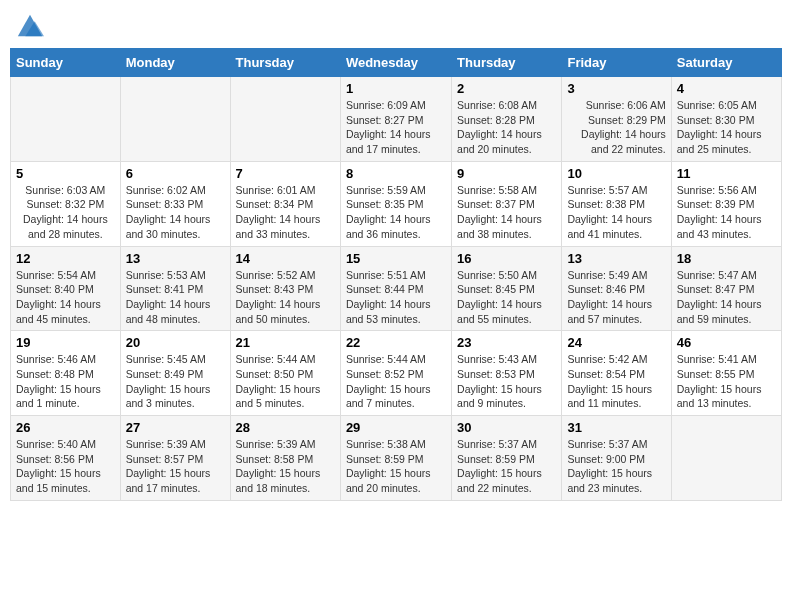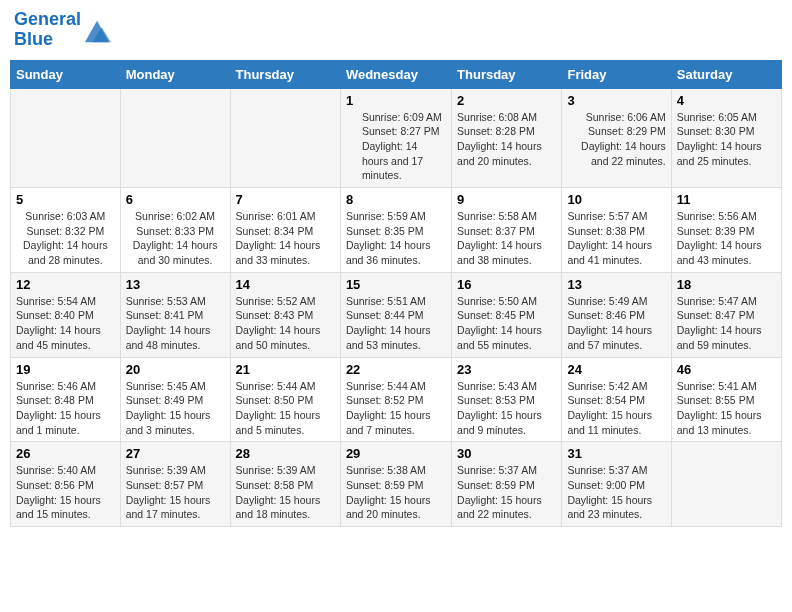--- a/index.html
+++ b/index.html
@@ -88,26 +88,20 @@
     }
     .empty-cell {
       height: 70px;
     }
   </style>
 </head>
 <body>
 
 <div class="header">
   <div class="logo">
-    <div>
-      <div class="logo-text">
-        <span style="color:#1a6fbd;">General</span><br>
-        <span style="color:#1a6fbd;">Blue</span>
-      </div>
-    </div>
     <svg class="logo-icon" viewBox="0 0 30 30">
       <polygon points="2,28 15,5 28,28" fill="#2e7abf" opacity="0.85"></polygon>
       <polygon points="10,28 20,12 30,28" fill="#1a6fbd" opacity="0.6"></polygon>
     </svg>
   </div>
   <div class="title-section">
     <div class="main-title"></div>
     <div class="subtitle"></div>
   </div>
 </div>
@@ -124,21 +118,21 @@
         <th>Saturday</th>
       </tr>
   </thead>
   <tbody id="calendar-body">
   <tr>
         <td class="empty-cell"></td>
         <td class="empty-cell"></td>
         <td class="empty-cell"></td>
         <td>
           <span class="day-number">1</span>
-          <div class="day-info" style="white-space: pre-line; margin-left: 16px;">Sunrise: 6:09 AM
+          <div class="day-info" style="white-space: pre-line;">Sunrise: 6:09 AM
 Sunset: 8:27 PM
 Daylight: 14 hours and 17 minutes.</div>
         </td>
         <td>
           <span class="day-number">2</span>
           <div class="day-info" style="white-space: pre-line;">Sunrise: 6:08 AM
 Sunset: 8:28 PM
 Daylight: 14 hours and 20 minutes.</div>
         </td>
         <td>
@@ -156,21 +150,21 @@
       </tr>
       <tr>
         <td>
           <span class="day-number">5</span>
           <div class="day-info" style="white-space: pre-line; text-align: center;">Sunrise: 6:03 AM
 Sunset: 8:32 PM
 Daylight: 14 hours and 28 minutes.</div>
         </td>
         <td>
           <span class="day-number">6</span>
-          <div class="day-info" style="white-space: pre-line; text-align: center;">Sunrise: 6:02 AM
+          <div class="day-info" style="white-space: pre-line;">Sunrise: 6:02 AM
 Sunset: 8:33 PM
 Daylight: 14 hours and 30 minutes.</div>
         </td>
         <td>
           <span class="day-number">7</span>
           <div class="day-info" style="white-space: pre-line;">Sunrise: 6:01 AM
 Sunset: 8:34 PM
 Daylight: 14 hours and 33 minutes.</div>
         </td>
         <td>

